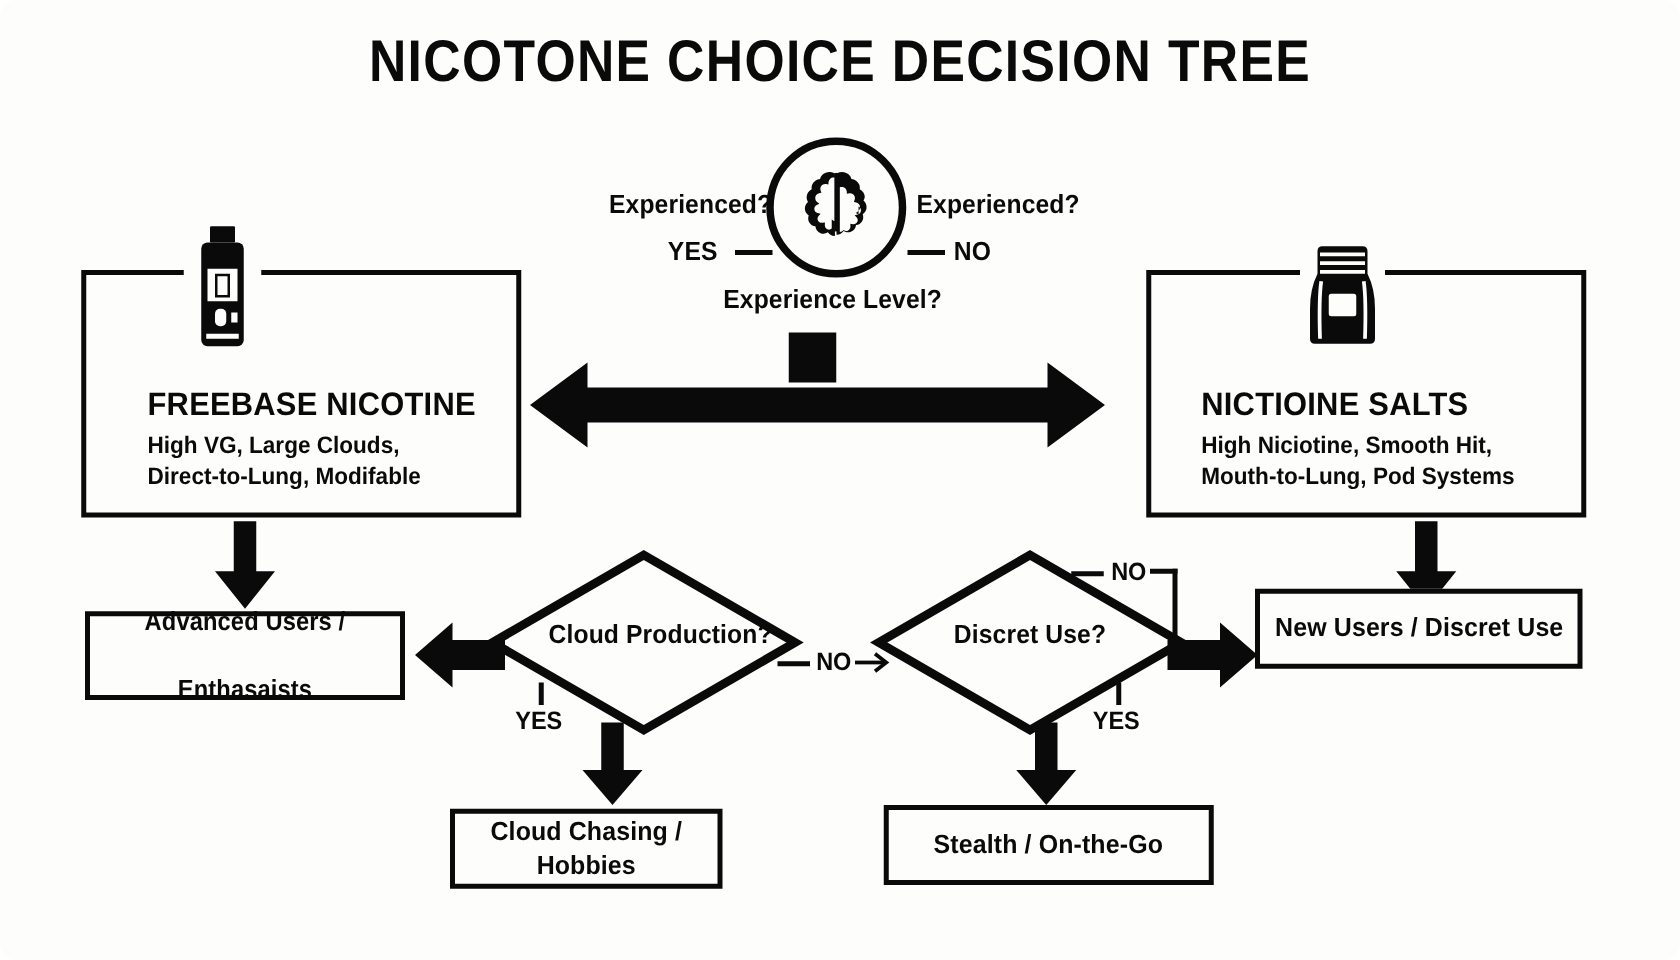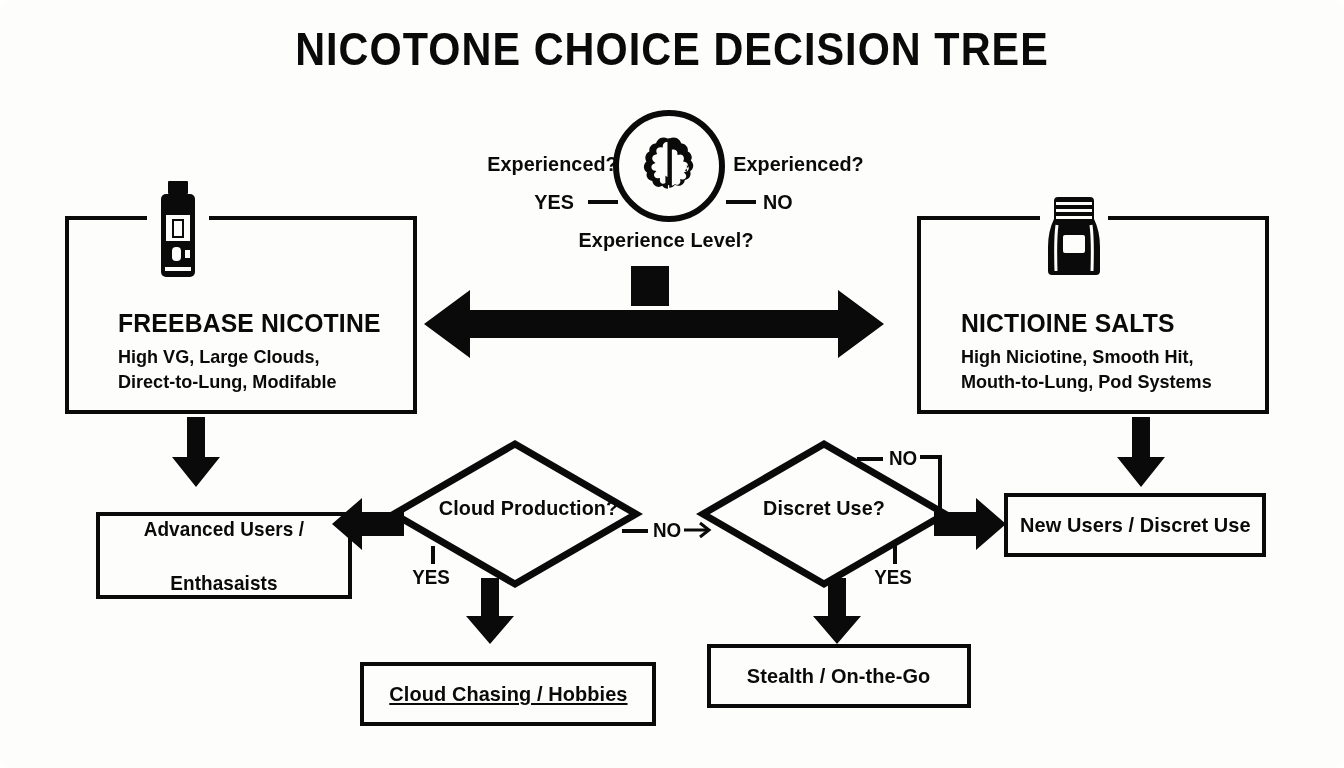--- a/index.html
+++ b/index.html
@@ -210,28 +210,28 @@
   <div class="box-sub" style="left:961px; top:369px;">Mouth-to-Lung, Pod Systems</div>
 
   <svg class="vec" style="left:170px; top:417px;" width="52" height="72" viewBox="0 0 52 72">
     <path fill="#0a0a0a" d="M17 0 L35 0 L35 40 L50 40 L26 70 L2 40 L17 40 Z"></path>
   </svg>
 
   <svg class="vec" style="left:1115px; top:417px;" width="52" height="72" viewBox="0 0 52 72">
     <path fill="#0a0a0a" d="M17 0 L35 0 L35 40 L50 40 L26 70 L2 40 L17 40 Z"></path>
   </svg>
 
-  <div class="outcome" style="left:68px; top:512px; width:256px; height:87px;margin-left:28px;">
+  <div class="outcome" style="left:68px; top:489px; width:256px; height:71px;">
     <span>
       <span>Advanced Users /</span><br>
       <span>Enthasaists</span>
     </span>
   </div>
 
-  <div class="outcome" style="left:1004px; top:493px; width:262px; height:64px;">
+  <div class="outcome" style="left:1004px; top:471px; width:262px; height:64px;">
     <span>New Users / Discret Use</span>
   </div>
 
   <svg class="vec" style="left:390px; top:440px;" width="250" height="148" viewBox="0 0 250 148">
     <polygon points="125,4 246,74 125,144 4,74" fill="#fdfdfc" stroke="#0a0a0a" stroke-width="7"></polygon>
   </svg>
   <div class="label label-center" style="left:434px; top:496px; width:162px; text-align:center;">Cloud Production?</div>
 
   <svg class="vec" style="left:332px; top:496px;" width="72" height="56" viewBox="0 0 72 56">
     <path fill="#0a0a0a" d="M0 28 L30 2 L30 16 L72 16 L72 40 L30 40 L30 54 Z"></path>
@@ -267,21 +267,21 @@
   <div class="label-sm" style="left:873px; top:566px;">YES</div>
 
   <svg class="vec" style="left:464px; top:578px;" width="52" height="68" viewBox="0 0 52 68">
     <path fill="#0a0a0a" d="M17 0 L35 0 L35 38 L50 38 L26 66 L2 38 L17 38 Z"></path>
   </svg>
 
   <svg class="vec" style="left:811px; top:578px;" width="52" height="68" viewBox="0 0 52 68">
     <path fill="#0a0a0a" d="M17 0 L35 0 L35 38 L50 38 L26 66 L2 38 L17 38 Z"></path>
   </svg>
 
-  <div class="outcome" style="left:360px; top:662px; width:296px; height:64px;text-decoration:underline;">
+  <div class="outcome" style="left:360px; top:647px; width:218px; height:64px;">
     <span>Cloud Chasing / Hobbies</span>
   </div>
 
   <div class="outcome" style="left:707px; top:644px; width:264px; height:64px;">
     <span>Stealth / On-the-Go</span>
   </div>
 
 </div>
 
 </body></html>

